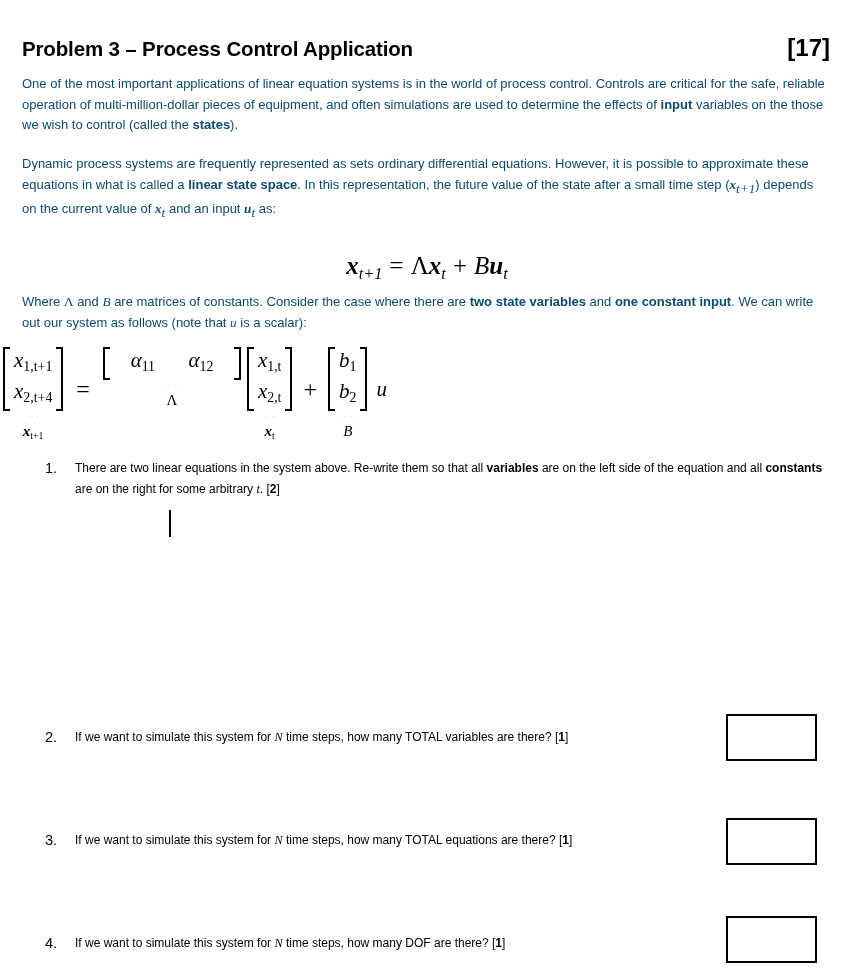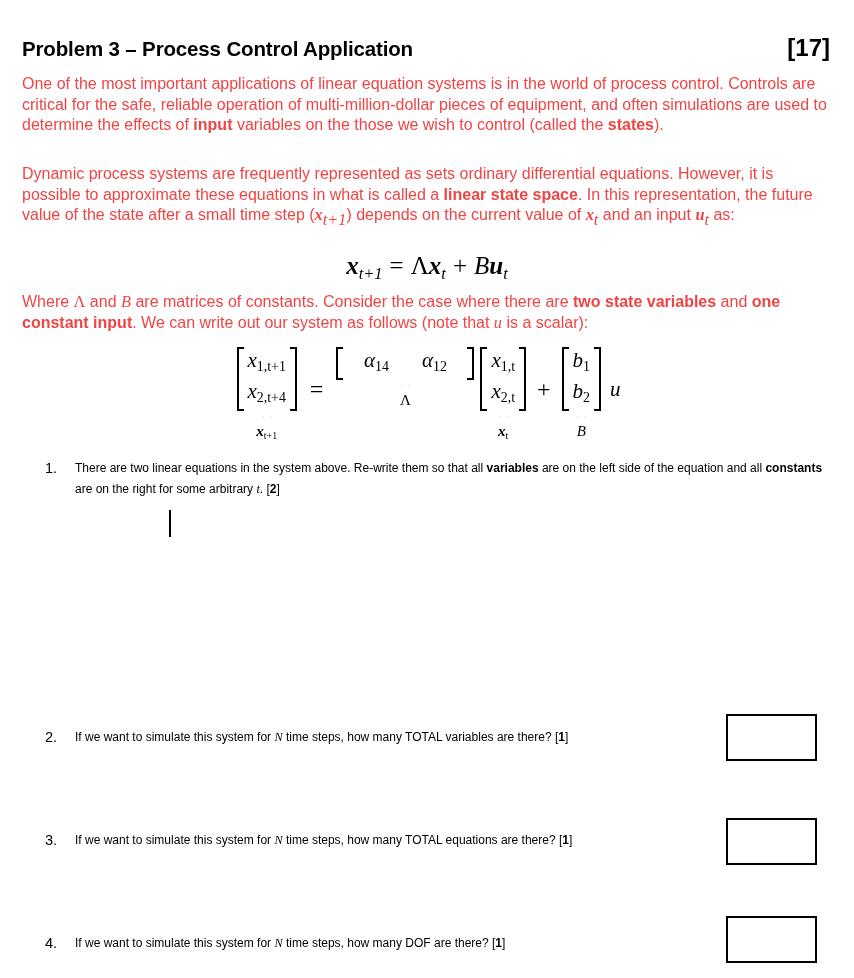--- a/index.html
+++ b/index.html
@@ -44,27 +44,27 @@
     font-size: 24px;
     font-weight: bold;
     white-space: nowrap;
   }
 
   
   .para {
     position: absolute;
     left: 22px;
     width: 808px;
-    font-size: 16px;
+    font-size: 13px;
     line-height: 20.6px;
     text-align: left;
-    color: #ef4444;
+    color: #0c4a6e;
   }
   .p1 { top: 54px; }
-  .p2 { top: 144px; }
+  .p2 { top: 134px; }
   .p3 { top: 272px; }
 
   b, .bold { font-weight: bold; }
 
   
   .math {
     font-family: "Liberation Serif", serif;
   }
   .mi { font-style: italic; }
   .mbi { font-style: italic; font-weight: bold; }
@@ -95,21 +95,20 @@
   }
   .eq1 .op { font-style: normal; padding: 0 7px; }
 
   
   .eq2 {
     position: absolute;
     top: 327px;
     left: 0;
     width: 854px;
     display: flex;
-    justify-content: center;
     align-items: flex-start;
     font-family: "Liberation Serif", serif;
   }
   .eq2-inner {
     display: flex;
     align-items: flex-start;
     font-size: 21px;
   }
   .grp {
     display: flex;
@@ -298,21 +297,21 @@
       </div>
 
       <span class="eqsign">=</span>
 
       <div class="grp">
         <div class="grp-top">
           <div class="matrix">
             <span class="bk bk-l"></span>
             <div class="mcells">
               <div class="mrow">
-                <span class="mcell c2"><span class="mi">α</span><span class="subn">14</span></span>
+                <span class="mcell c2"><span class="mi">α</span><span class="subn">11</span></span>
                 <span class="mcell c2"><span class="mi">α</span><span class="subn">12</span></span>
               </div>
             </div>
             <span class="bk bk-r"></span>
           </div>
         </div>
         <div class="brace-wrap">
           <span class="brace">⏟</span>
           <span class="brace-lbl">Λ</span>
         </div>

